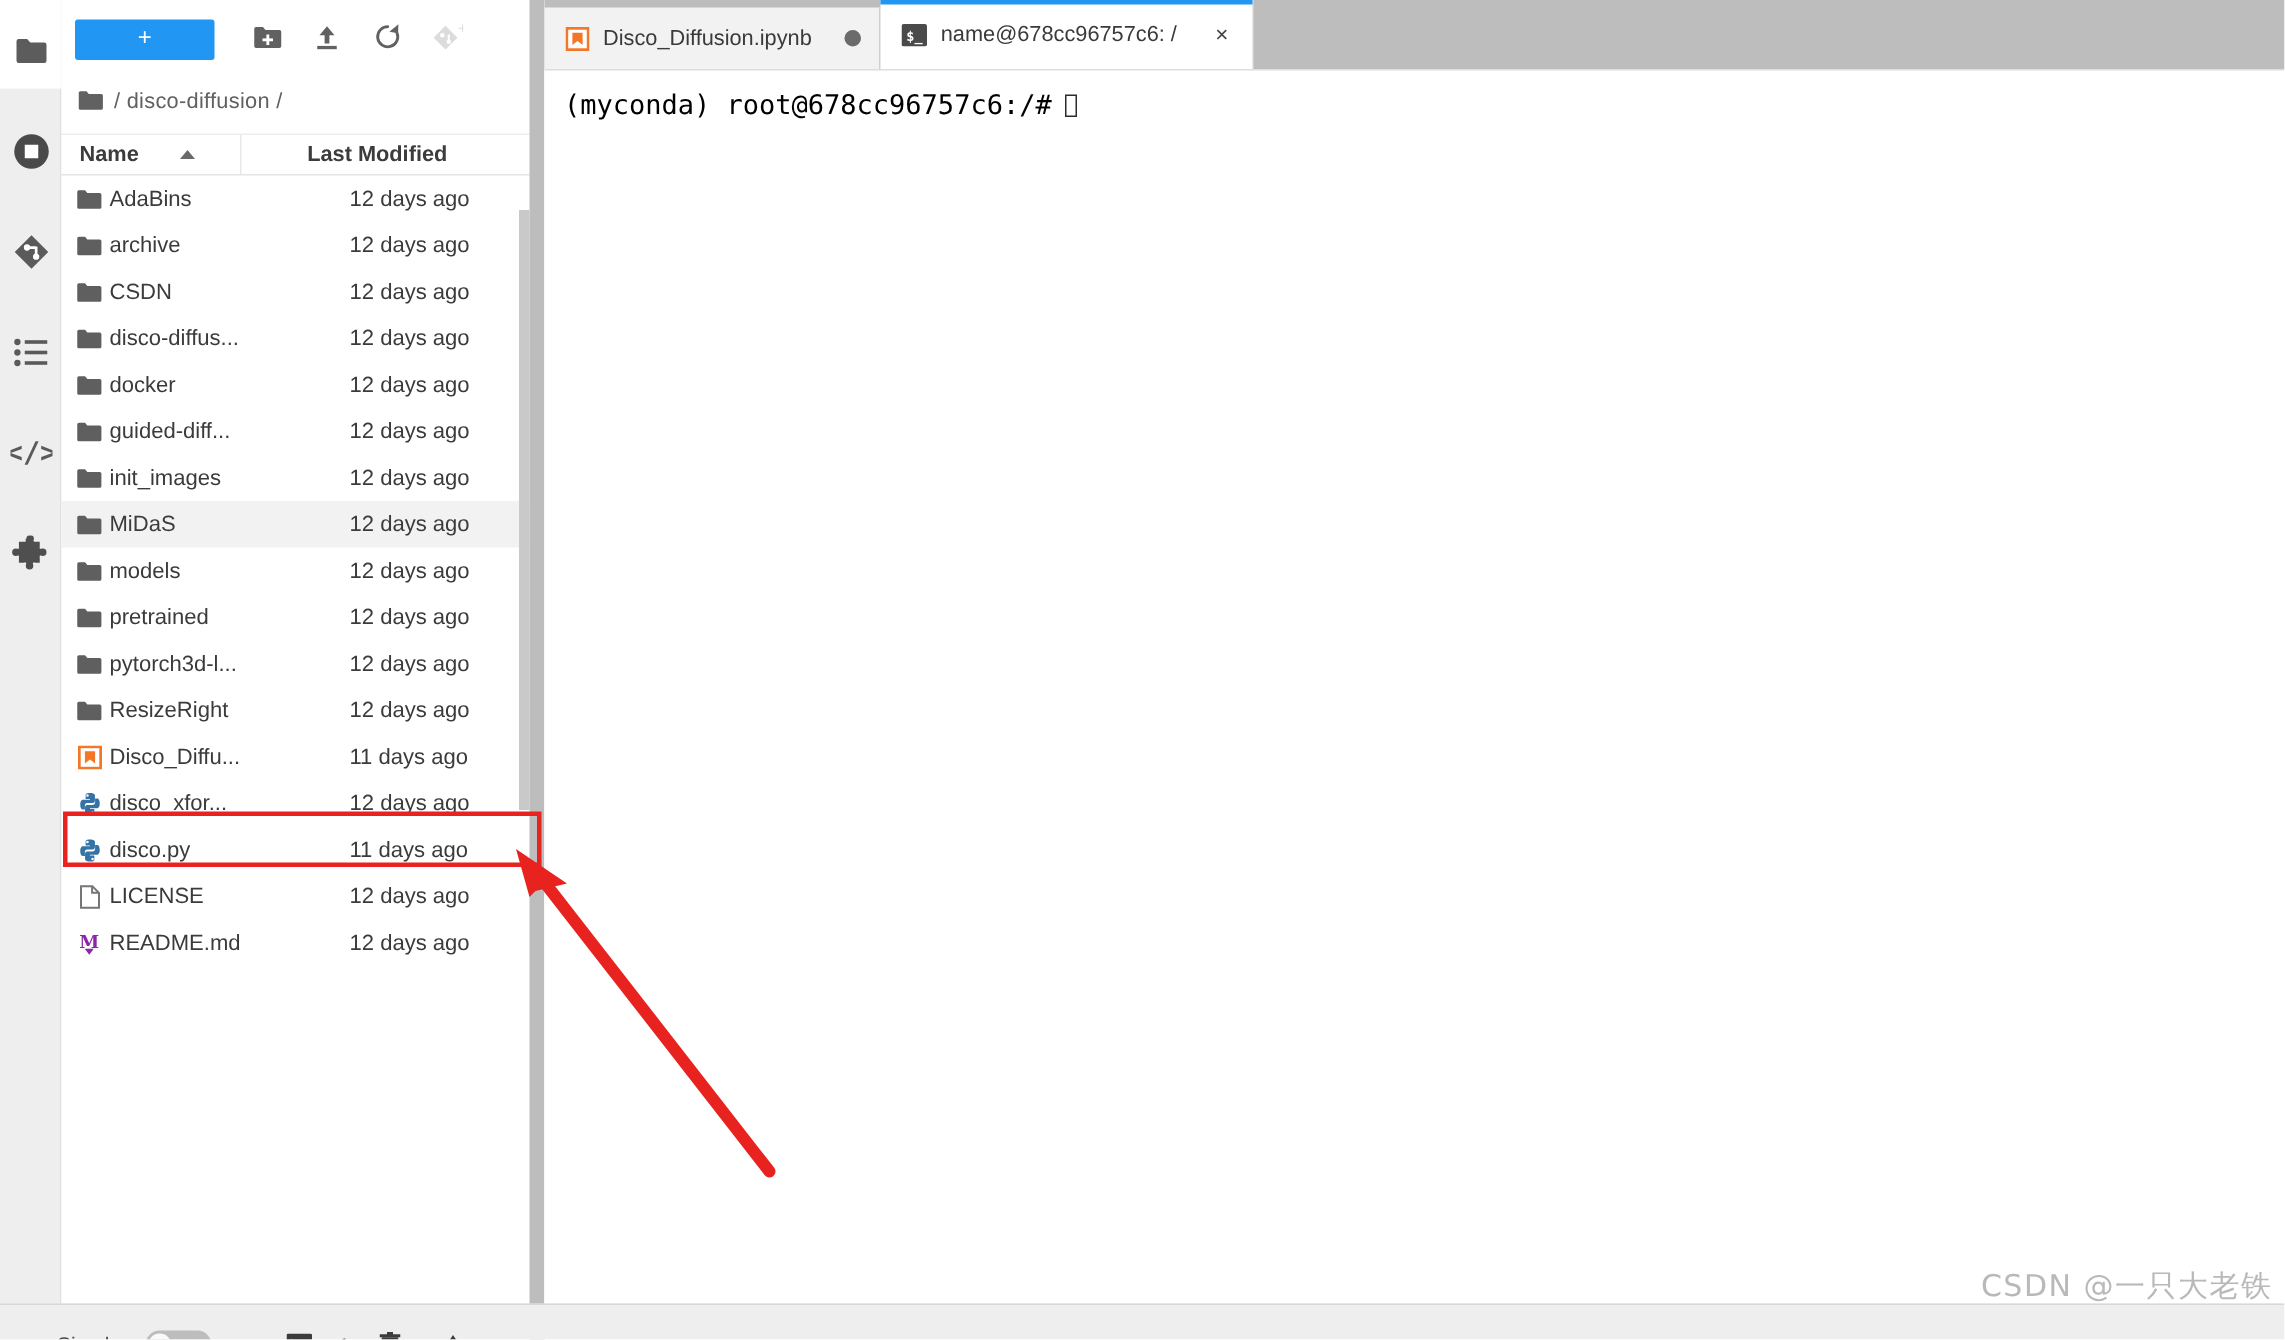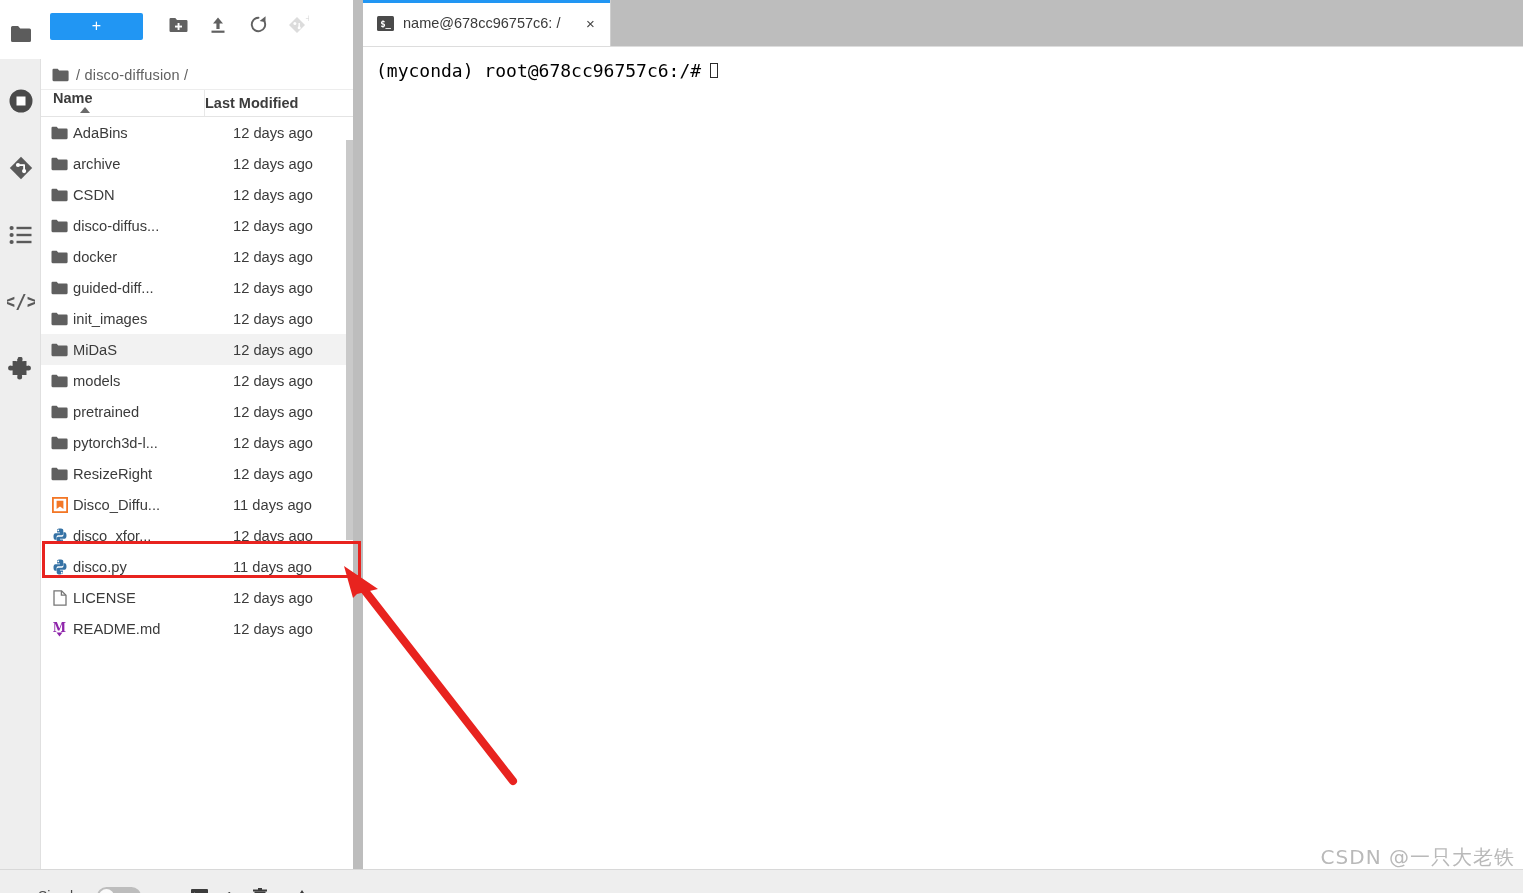--- a/index.html
+++ b/index.html
@@ -73,47 +73,46 @@
     font-family: "Liberation Sans", sans-serif;
     background: transparent;
   }
   .filter-box input::placeholder { color: #b3b3b3; }
   .filter-box .search-ic {
     width: 30px; display: flex; align-items: center; justify-content: center;
   }
 
   .breadcrumb {
     height: 30px; margin-top: 8px;
-    display: flex; align-items: center;
+    display: flex; 
     padding: 0 11px;
     font-size: 14.5px; color: #555;
     border-bottom: 1px solid #ededed;
   }
   .breadcrumb .bc-folder { margin-right: 7px; display:flex; }
   .breadcrumb .bc-path { color: #616161; letter-spacing: 0.2px; }
 
   .list-header {
     display: flex;
     height: 27px;
     border-bottom: 1px solid #e4e4e4;
     font-size: 14.5px; color: #3c3c3c;
     font-weight: bold;
   }
   .lh-name {
-    width: 164px;
-    display: flex; align-items: flex-start;
+    width: 120px;
+    display: flex; align-items: center;
     padding-left: 12px;
     border-right: 1px solid #e8e8e8;
     position: relative;
-    flex-direction: column;
   }
   .lh-sort { margin-left: 26px; display: flex; align-items: center; }
   .lh-mod {
     flex: 1;
-    display: flex; align-items: center; justify-content: flex-start;
+    display: flex; align-items: center; justify-content: center;
     padding-right: 11px;
   }
 
   .file-list { position: relative; }
   .file-row {
     display: flex; align-items: center;
     height: 31px;
     font-size: 14.7px;
     color: #3b3b3b;
     cursor: pointer;
@@ -562,20 +561,30 @@
       </div>
 
     <div class="browser-scroll"></div>
   </div>
 
   <div class="splitter"></div>
 
   <div class="main">
 
     <div class="tabbar" id="tabbar">
+        <div class="tab">
+          <span class="tab-ic">
+            <svg width="16" height="16" viewBox="0 0 16 16">
+              <rect x="0.9" y="0.9" width="14.2" height="14.2" fill="#fff" stroke="#f37726" stroke-width="1.8"></rect>
+              <path d="M4.6 3.8h6.8v8.2l-3.4-2.6-3.4 2.6z" fill="#f37726"></path>
+            </svg>
+          </span>
+          <span>Disco_Diffusion.ipynb</span>
+          <span class="tab-dirty"></span>
+        </div>
         <div class="tab active">
           <span class="tab-ic">
             <svg width="17" height="15" viewBox="0 0 17 15">
               <rect x="0" y="0" width="17" height="15" rx="1.5" fill="#4a4a4a"></rect>
               <text x="3.2" y="11" font-family="DejaVu Sans Mono, monospace" font-size="9" font-weight="bold" fill="#fff">$_</text>
             </svg>
           </span>
           <span>name@678cc96757c6: /</span>
           <span class="tab-close">×</span>
         </div>

